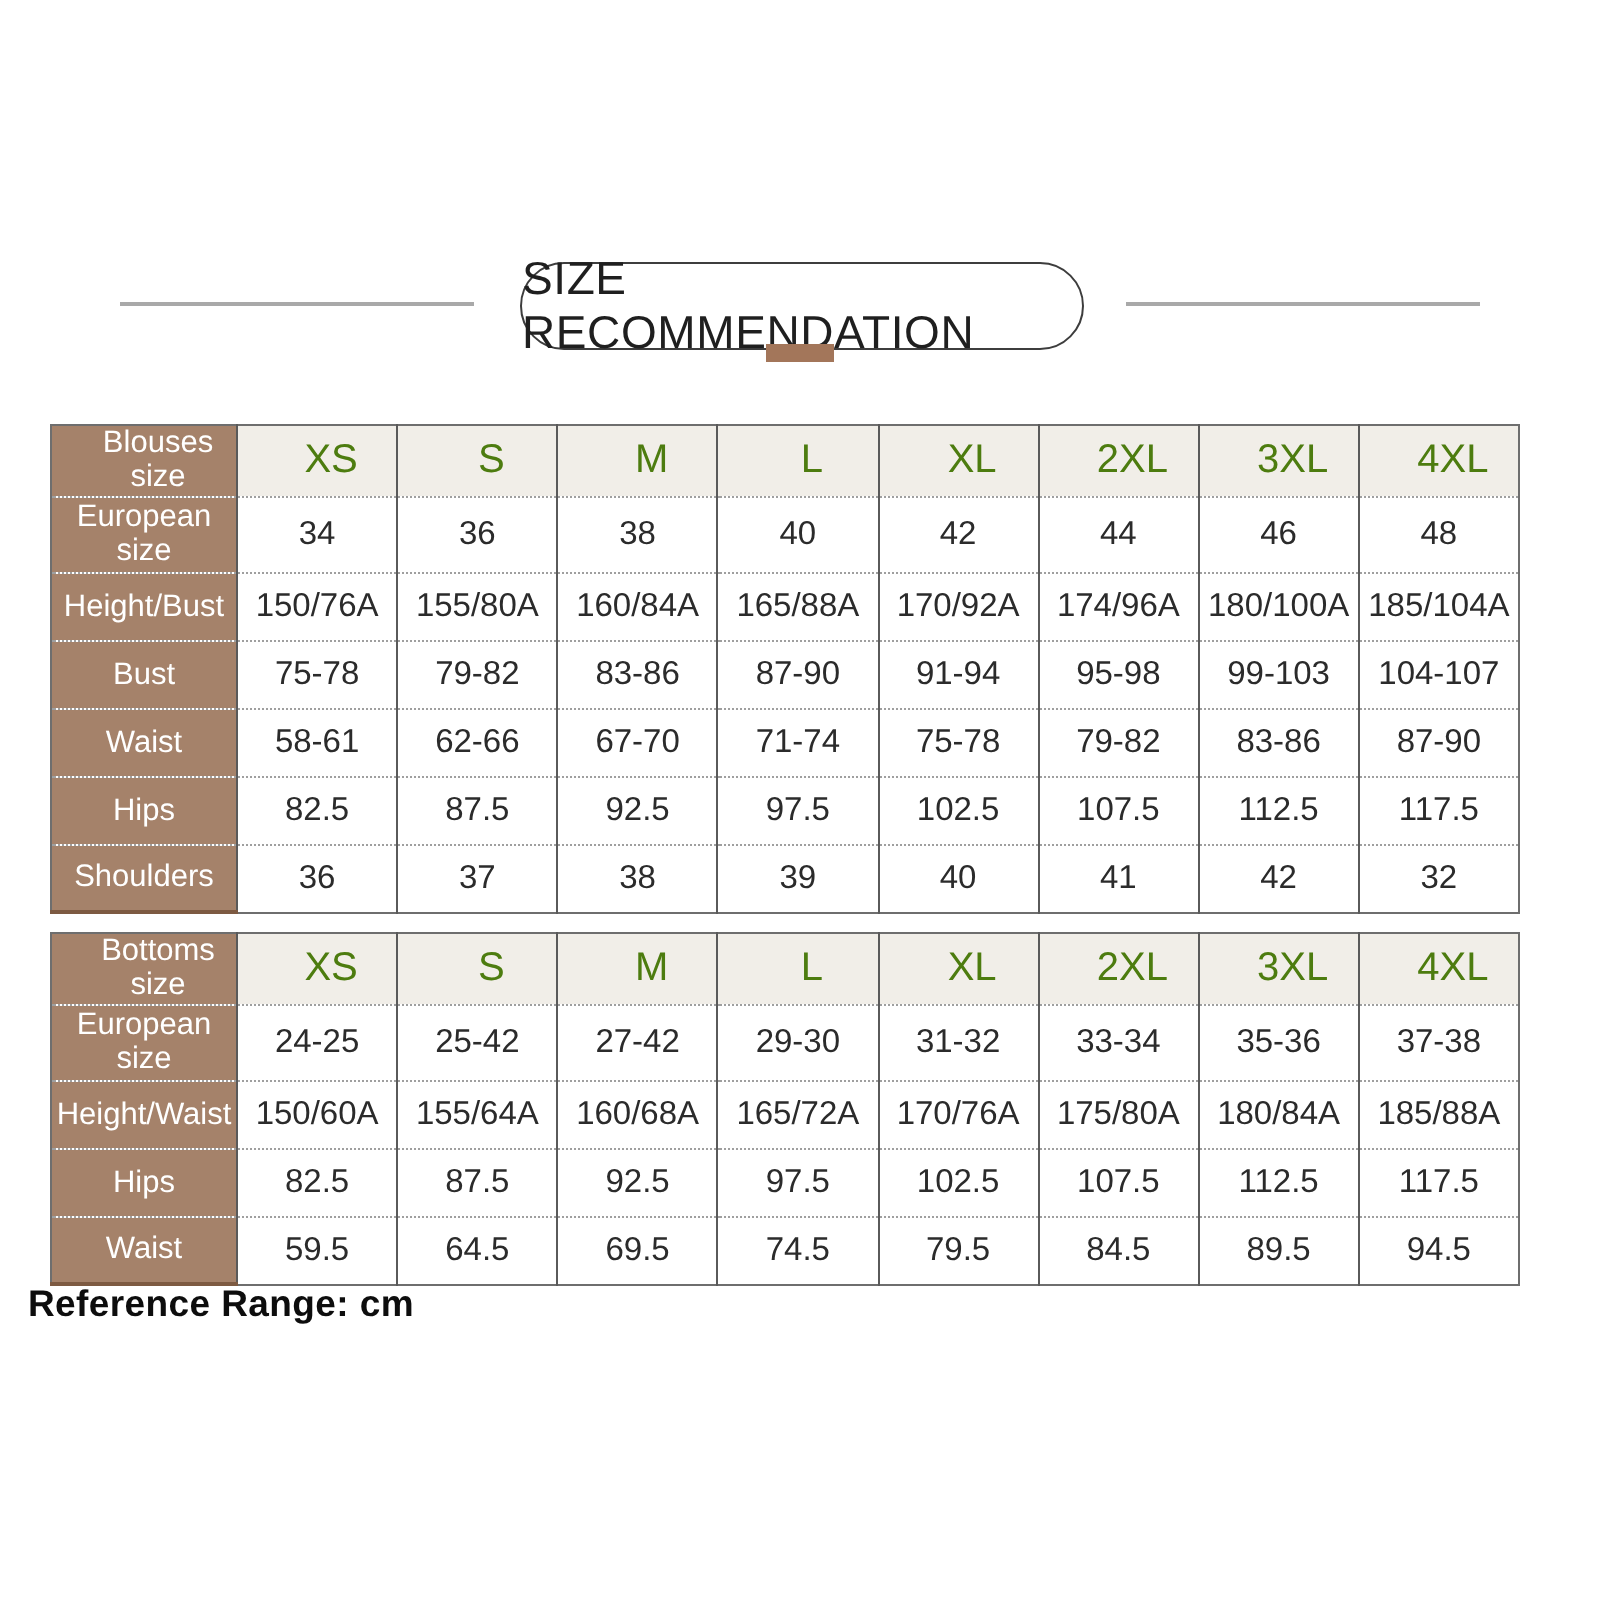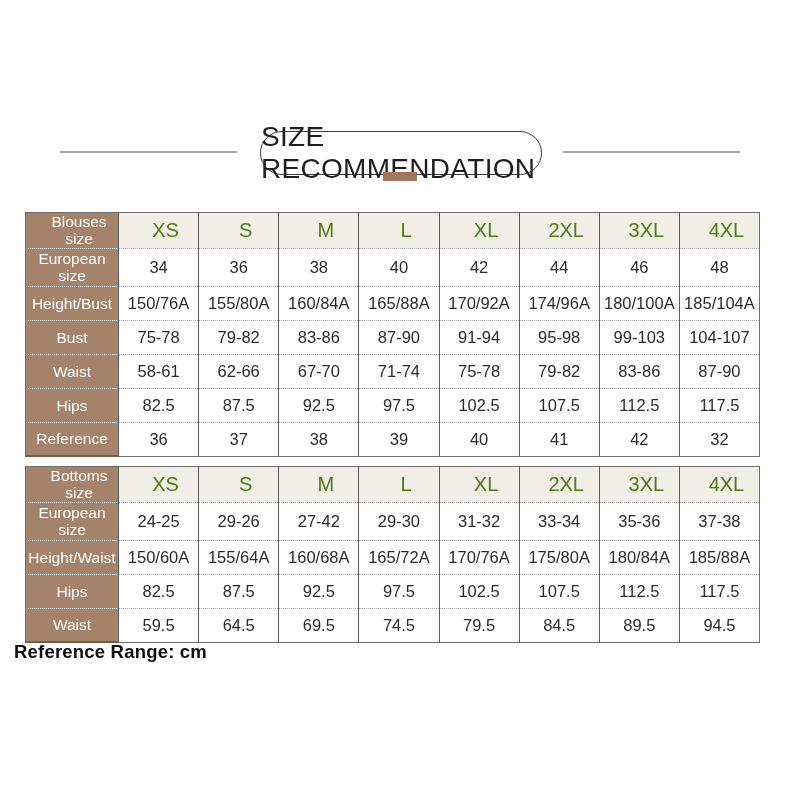--- a/index.html
+++ b/index.html
@@ -18,21 +18,21 @@
   }
   .title-line.left  { left: 60px;  width: 177px; }
   .title-line.right { left: 563px; width: 177px; }
   .title-pill {
     position: absolute; left: 260px; top: 0;
     width: 280px; height: 42px;
     background: #ffffff;
     border: 1.5px solid #3d3d3d;
     border-radius: 22px;
     display: flex; align-items: center; justify-content: center;
-    font-size: 28px; letter-spacing: 0.3px; color: #1f1f1f;
+    font-size: 23px; letter-spacing: 0.3px; color: #1f1f1f;
     z-index: 1;
   }
   .title-tab {
     position: absolute; left: 383px; top: 41px;
     width: 34px; height: 9px;
     background: #a3765a;
     z-index: 2;
   }
 
   
@@ -165,21 +165,21 @@
         <td class="value-cell">82.5</td>
         <td class="value-cell">87.5</td>
         <td class="value-cell">92.5</td>
         <td class="value-cell">97.5</td>
         <td class="value-cell">102.5</td>
         <td class="value-cell">107.5</td>
         <td class="value-cell">112.5</td>
         <td class="value-cell">117.5</td>
       </tr>
       <tr style="height: 34px;">
-        <td class="label-cell">Reference</td>
+        <td class="label-cell">Shoulders</td>
         <td class="value-cell">36</td>
         <td class="value-cell">37</td>
         <td class="value-cell">38</td>
         <td class="value-cell">39</td>
         <td class="value-cell">40</td>
         <td class="value-cell">41</td>
         <td class="value-cell">42</td>
         <td class="value-cell">32</td>
       </tr>
     </tbody>
@@ -205,21 +205,21 @@
         <td class="size-cell">M</td>
         <td class="size-cell">L</td>
         <td class="size-cell">XL</td>
         <td class="size-cell">2XL</td>
         <td class="size-cell">3XL</td>
         <td class="size-cell">4XL</td>
       </tr>
       <tr style="height: 38px;">
         <td class="label-cell">European size</td>
         <td class="value-cell">24-25</td>
-        <td class="value-cell">29-26</td>
+        <td class="value-cell">25-42</td>
         <td class="value-cell">27-42</td>
         <td class="value-cell">29-30</td>
         <td class="value-cell">31-32</td>
         <td class="value-cell">33-34</td>
         <td class="value-cell">35-36</td>
         <td class="value-cell">37-38</td>
       </tr>
       <tr style="height: 34px;">
         <td class="label-cell">Height/Waist</td>
         <td class="value-cell">150/60A</td>

